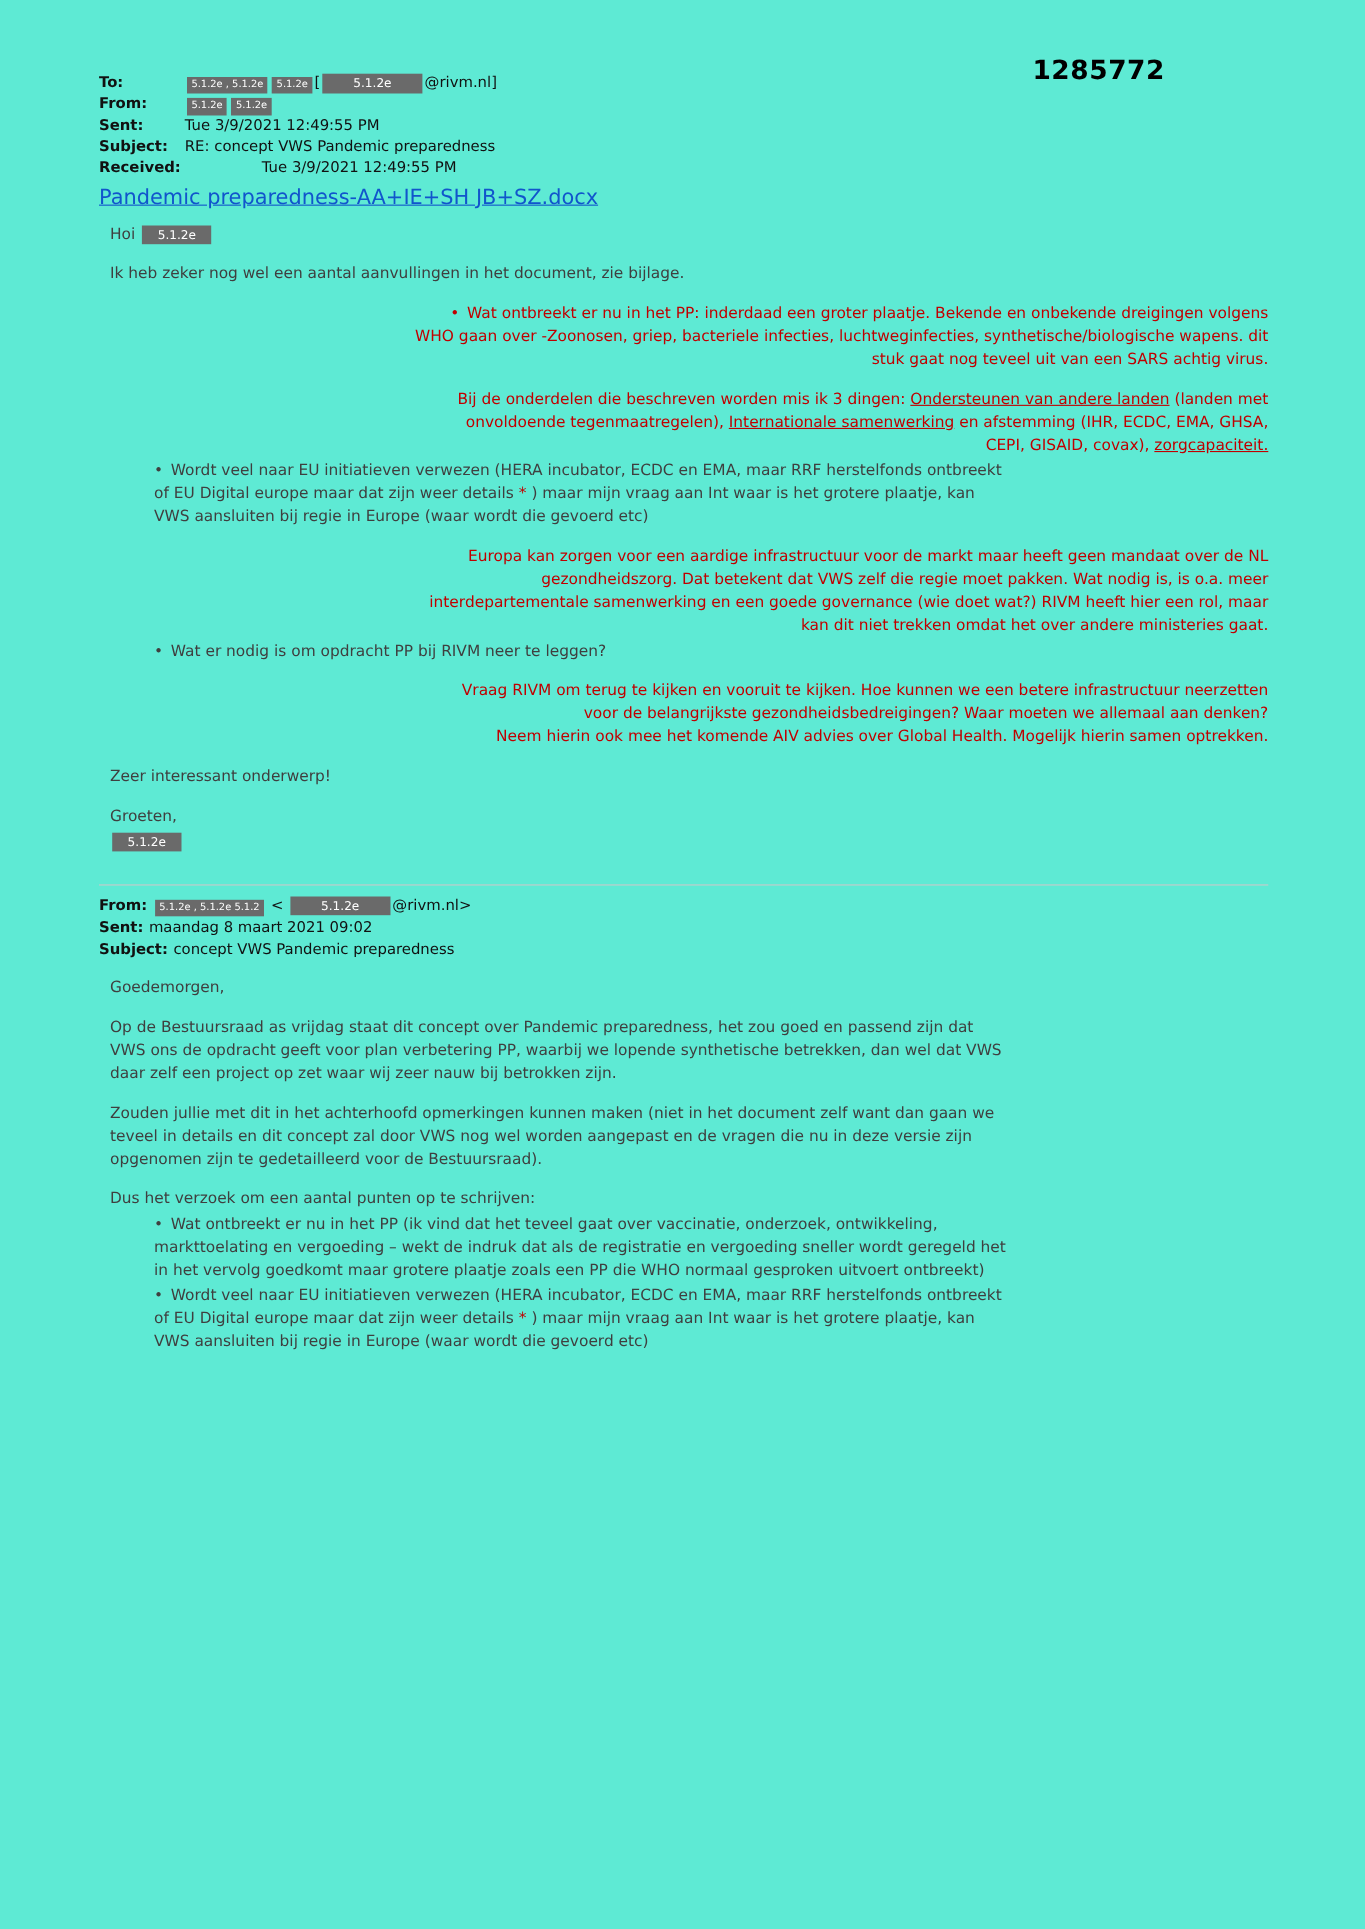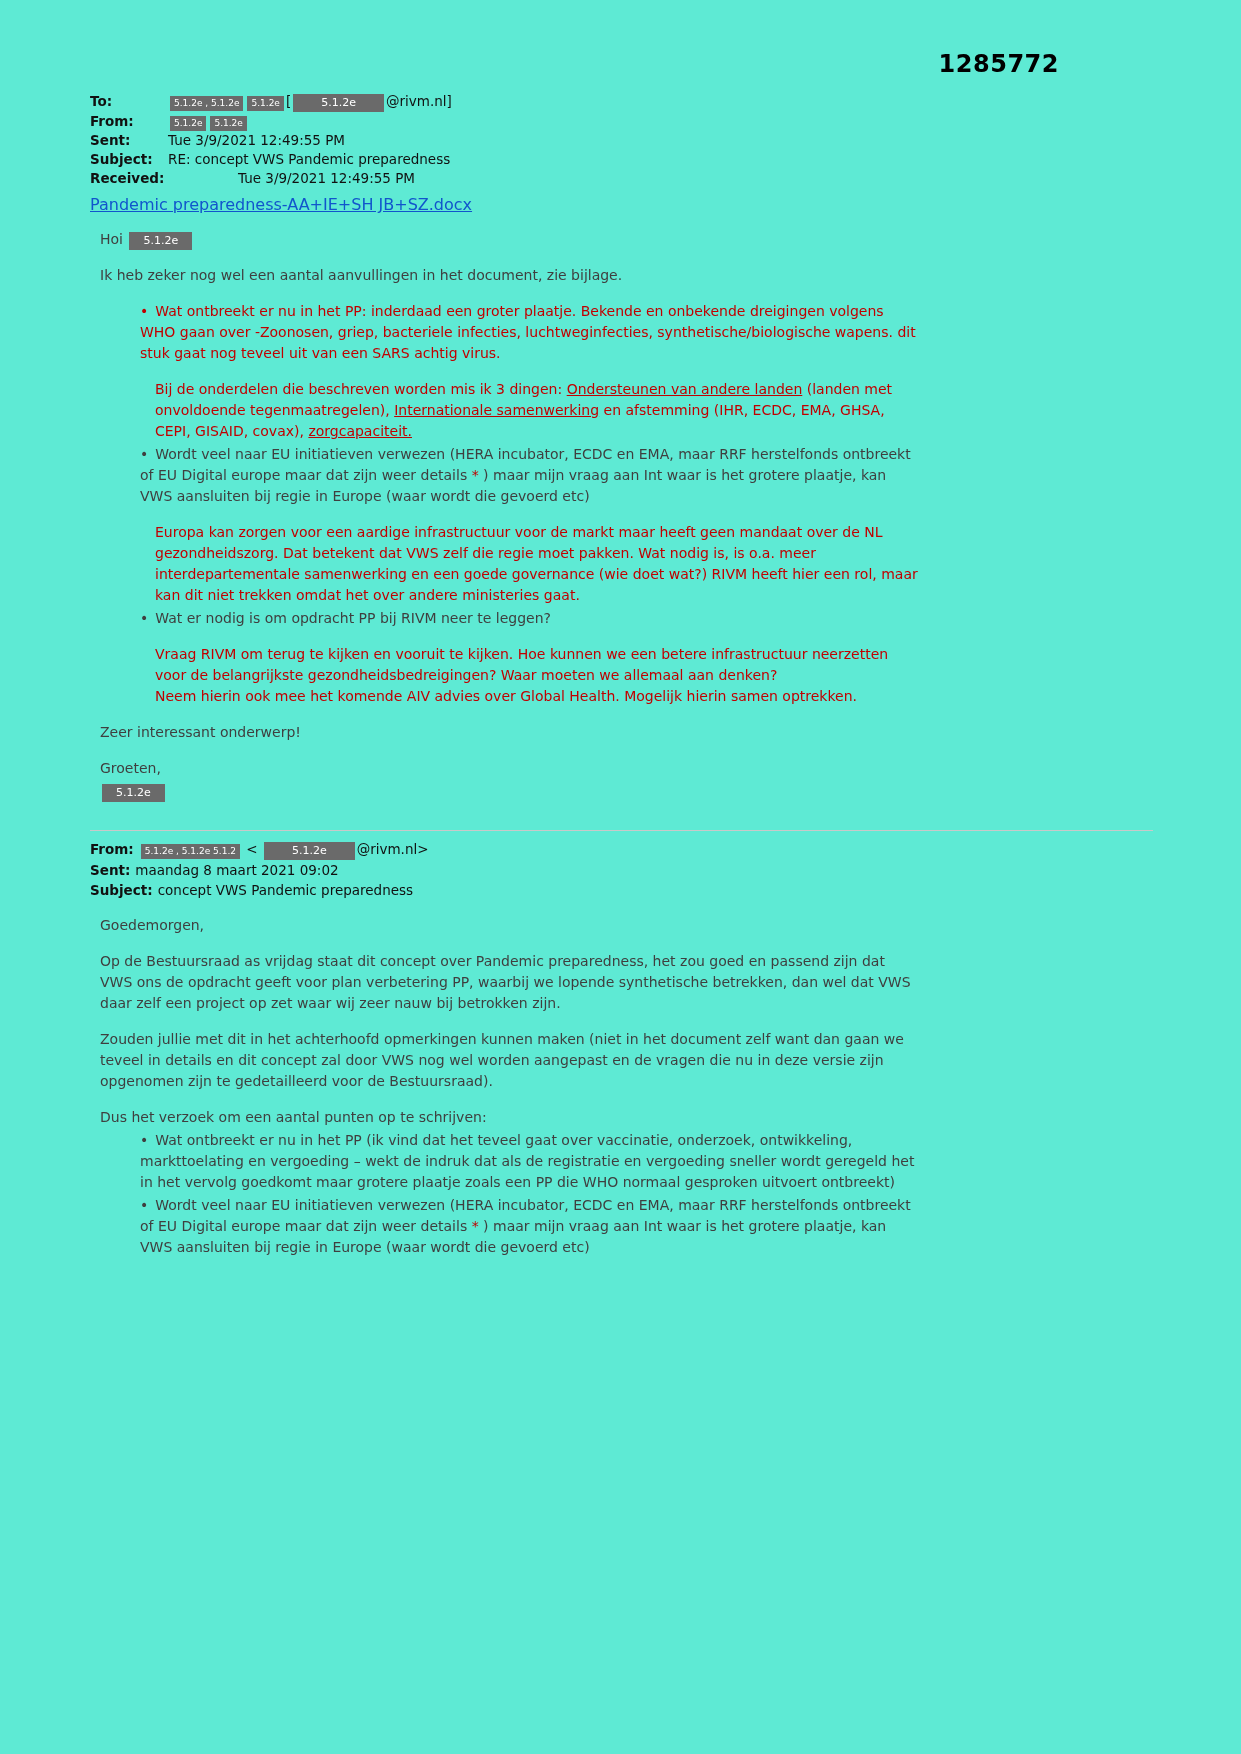--- a/index.html
+++ b/index.html
@@ -8,53 +8,53 @@
   .page {
     position:relative; width:1241px; height:1754px; margin:0 auto;
     background:#5eead4; overflow:hidden;
     font-family:"DejaVu Sans","Liberation Sans",sans-serif;
     color:#3f3f3f;
   }
   .doc-number {
     position:absolute; top:50px; right:182px;
     font-size:24px; font-weight:600; color:#000; letter-spacing:0.5px;
   }
-  .content { padding:92px 88px 0 90px; }
+  .content { padding:66px 88px 0 90px; }
 
   
   .headers.column .header-row { display:flex; line-height:19px; font-size:13.5px; }
   .headers.inline .header-row { display:block; line-height:20px; font-size:13.5px; }
   .hlabel { font-weight:bold; color:#111; }
   .headers.column .hlabel { width:78px; flex:none; }
   .headers.inline .hlabel { margin-right:5px; }
   .hvalue { color:#111; }
   .hvalue.extra { margin-left:70px; }
 
-  .attachment { margin-top:8px; font-size:16px; line-height:18px; }
+  .attachment { margin-top:8px; font-size:19px; line-height:18px; }
   a.attachment-link { color:#1155CC; text-decoration:underline; cursor:pointer; }
 
   
   .chip {
     background:#6a6a6a; color:#ffffff; display:inline-block;
     line-height:1.25; vertical-align:baseline; margin:0 2px;
     font-family:"DejaVu Sans","Liberation Sans",sans-serif;
     text-align:center;
   }
   .chip.sm   { font-size:9px;  padding:2px 4px; }
   .chip.md   { font-size:11px; padding:2px 14px; }
   .chip.wide { font-size:11px; padding:2px 28px; }
 
   
   .body { font-size:14px; line-height:21px; }
   .para { margin:15px 0 0 10px; }
   .para.tight { margin-top:2px; }
   .para.bullet { margin-left:50px; }
   .para.sub { margin-left:65px; }
   .para.gray { color:#3f3f3f; }
-  .para.red { color:#C00000; }
+  .para.red { color:#C00000;text-align:right; }
   .bullet-marker { margin-right:7px; }
   .u { text-decoration:underline; }
   .c-red { color:#C00000; }
 
   .divider { border-top:1px solid #c9c9c9; margin:28px 0 8px 0; }
   .email + .email { margin-top:0; }
 </style>
 </head>
 <body>
 

